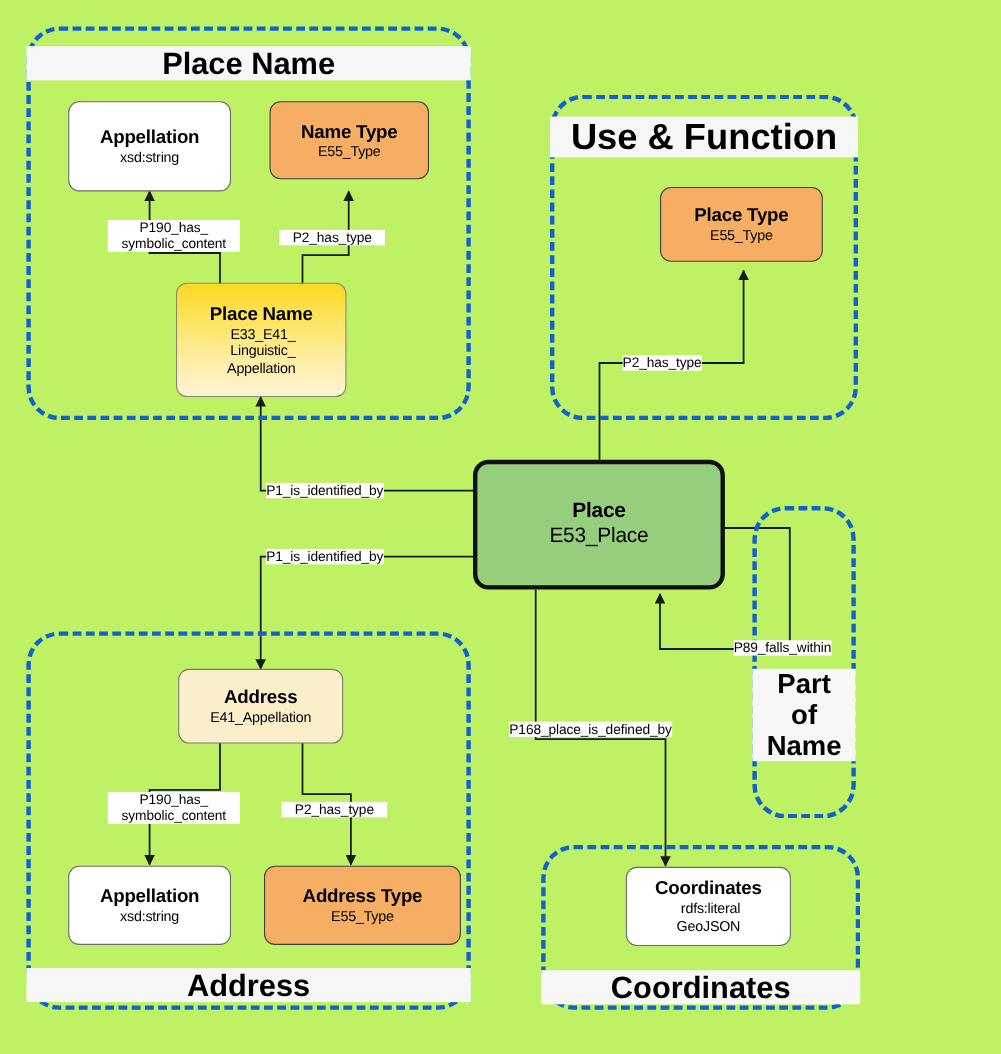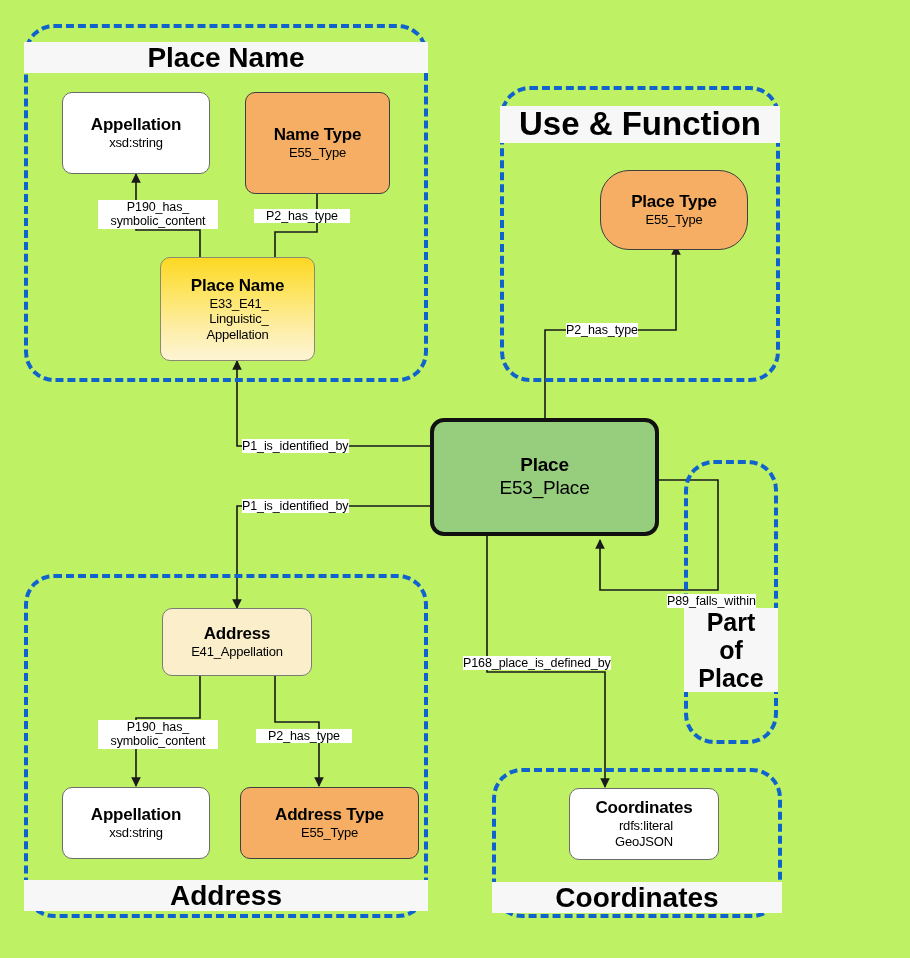--- a/index.html
+++ b/index.html
@@ -143,46 +143,46 @@
 
   <div class="group" style="left:24px; top:24px; width:404px; height:358px;"></div>
   <div class="group-title" style="left:24px; top:42px; width:404px; font-size:28px;">Place Name</div>
 
   <div class="group" style="left:500px; top:86px; width:280px; height:296px;"></div>
   <div class="group-title" style="left:500px; top:106px; width:280px; font-size:33px;">Use &amp; Function</div>
 
   <div class="group" style="left:684px; top:460px; width:94px; height:284px;"></div>
   <div class="group-title" style="left:684px; top:608px; width:94px; font-size:25px;">Part
 of
-Place</div>
+Name</div>
 
   <div class="group" style="left:24px; top:574px; width:404px; height:344px;"></div>
   <div class="group-title" style="left:24px; top:880px; width:404px; font-size:28px;">Address</div>
 
   <div class="group" style="left:492px; top:768px; width:290px; height:150px;"></div>
   <div class="group-title" style="left:492px; top:882px; width:290px; font-size:28px;">Coordinates</div>
 
   <div class="node plain" style="left:62px; top:92px; width:148px; height:82px;">
     <span class="n-title">Appellation</span>
     <span class="n-sub">xsd:string</span>
   </div>
 
-  <div class="node orange" style="left:245px; top:92px; width:145px; height:102px;">
+  <div class="node orange" style="left:245px; top:92px; width:145px; height:71px;">
     <span class="n-title">Name Type</span>
     <span class="n-sub">E55_Type</span>
   </div>
 
   <div class="node yellow" style="left:160px; top:257px; width:155px; height:104px;">
     <span class="n-title">Place Name</span>
     <span class="n-sub">E33_E41_
 Linguistic_
 Appellation</span>
   </div>
 
-  <div class="node orange" style="left:600px; top:170px; width:148px; height:80px;border-radius:29px;">
+  <div class="node orange" style="left:600px; top:170px; width:148px; height:68px;">
     <span class="n-title">Place Type</span>
     <span class="n-sub">E55_Type</span>
   </div>
 
   <div class="node green" style="left:430px; top:418px; width:229px; height:118px;">
     <span class="n-title">Place</span>
     <span class="n-sub">E53_Place</span>
   </div>
 
   <div class="node cream" style="left:162px; top:608px; width:150px; height:68px;">
@@ -210,21 +210,21 @@
 symbolic_content</div>
 
   <div class="edge-label" style="left:254px; top:209px; width:96px; text-align:center;">P2_has_type</div>
 
   <div class="edge-label" style="left:242px; top:439px; text-align:left;">P1_is_identified_by</div>
 
   <div class="edge-label" style="left:566px; top:323px; text-align:left;">P2_has_type</div>
 
   <div class="edge-label" style="left:242px; top:499px; text-align:left;">P1_is_identified_by</div>
 
-  <div class="edge-label" style="left:667px; top:582px; text-align:left;margin-top:12px;">P89_falls_within</div>
+  <div class="edge-label" style="left:667px; top:582px; text-align:left;">P89_falls_within</div>
 
   <div class="edge-label" style="left:463px; top:656px; text-align:left;">P168_place_is_defined_by</div>
 
   <div class="edge-label" style="left:98px; top:720px; width:120px; text-align:center;">P190_has_
 symbolic_content</div>
 
   <div class="edge-label" style="left:256px; top:729px; width:96px; text-align:center;">P2_has_type</div>
 
 </div>
 

